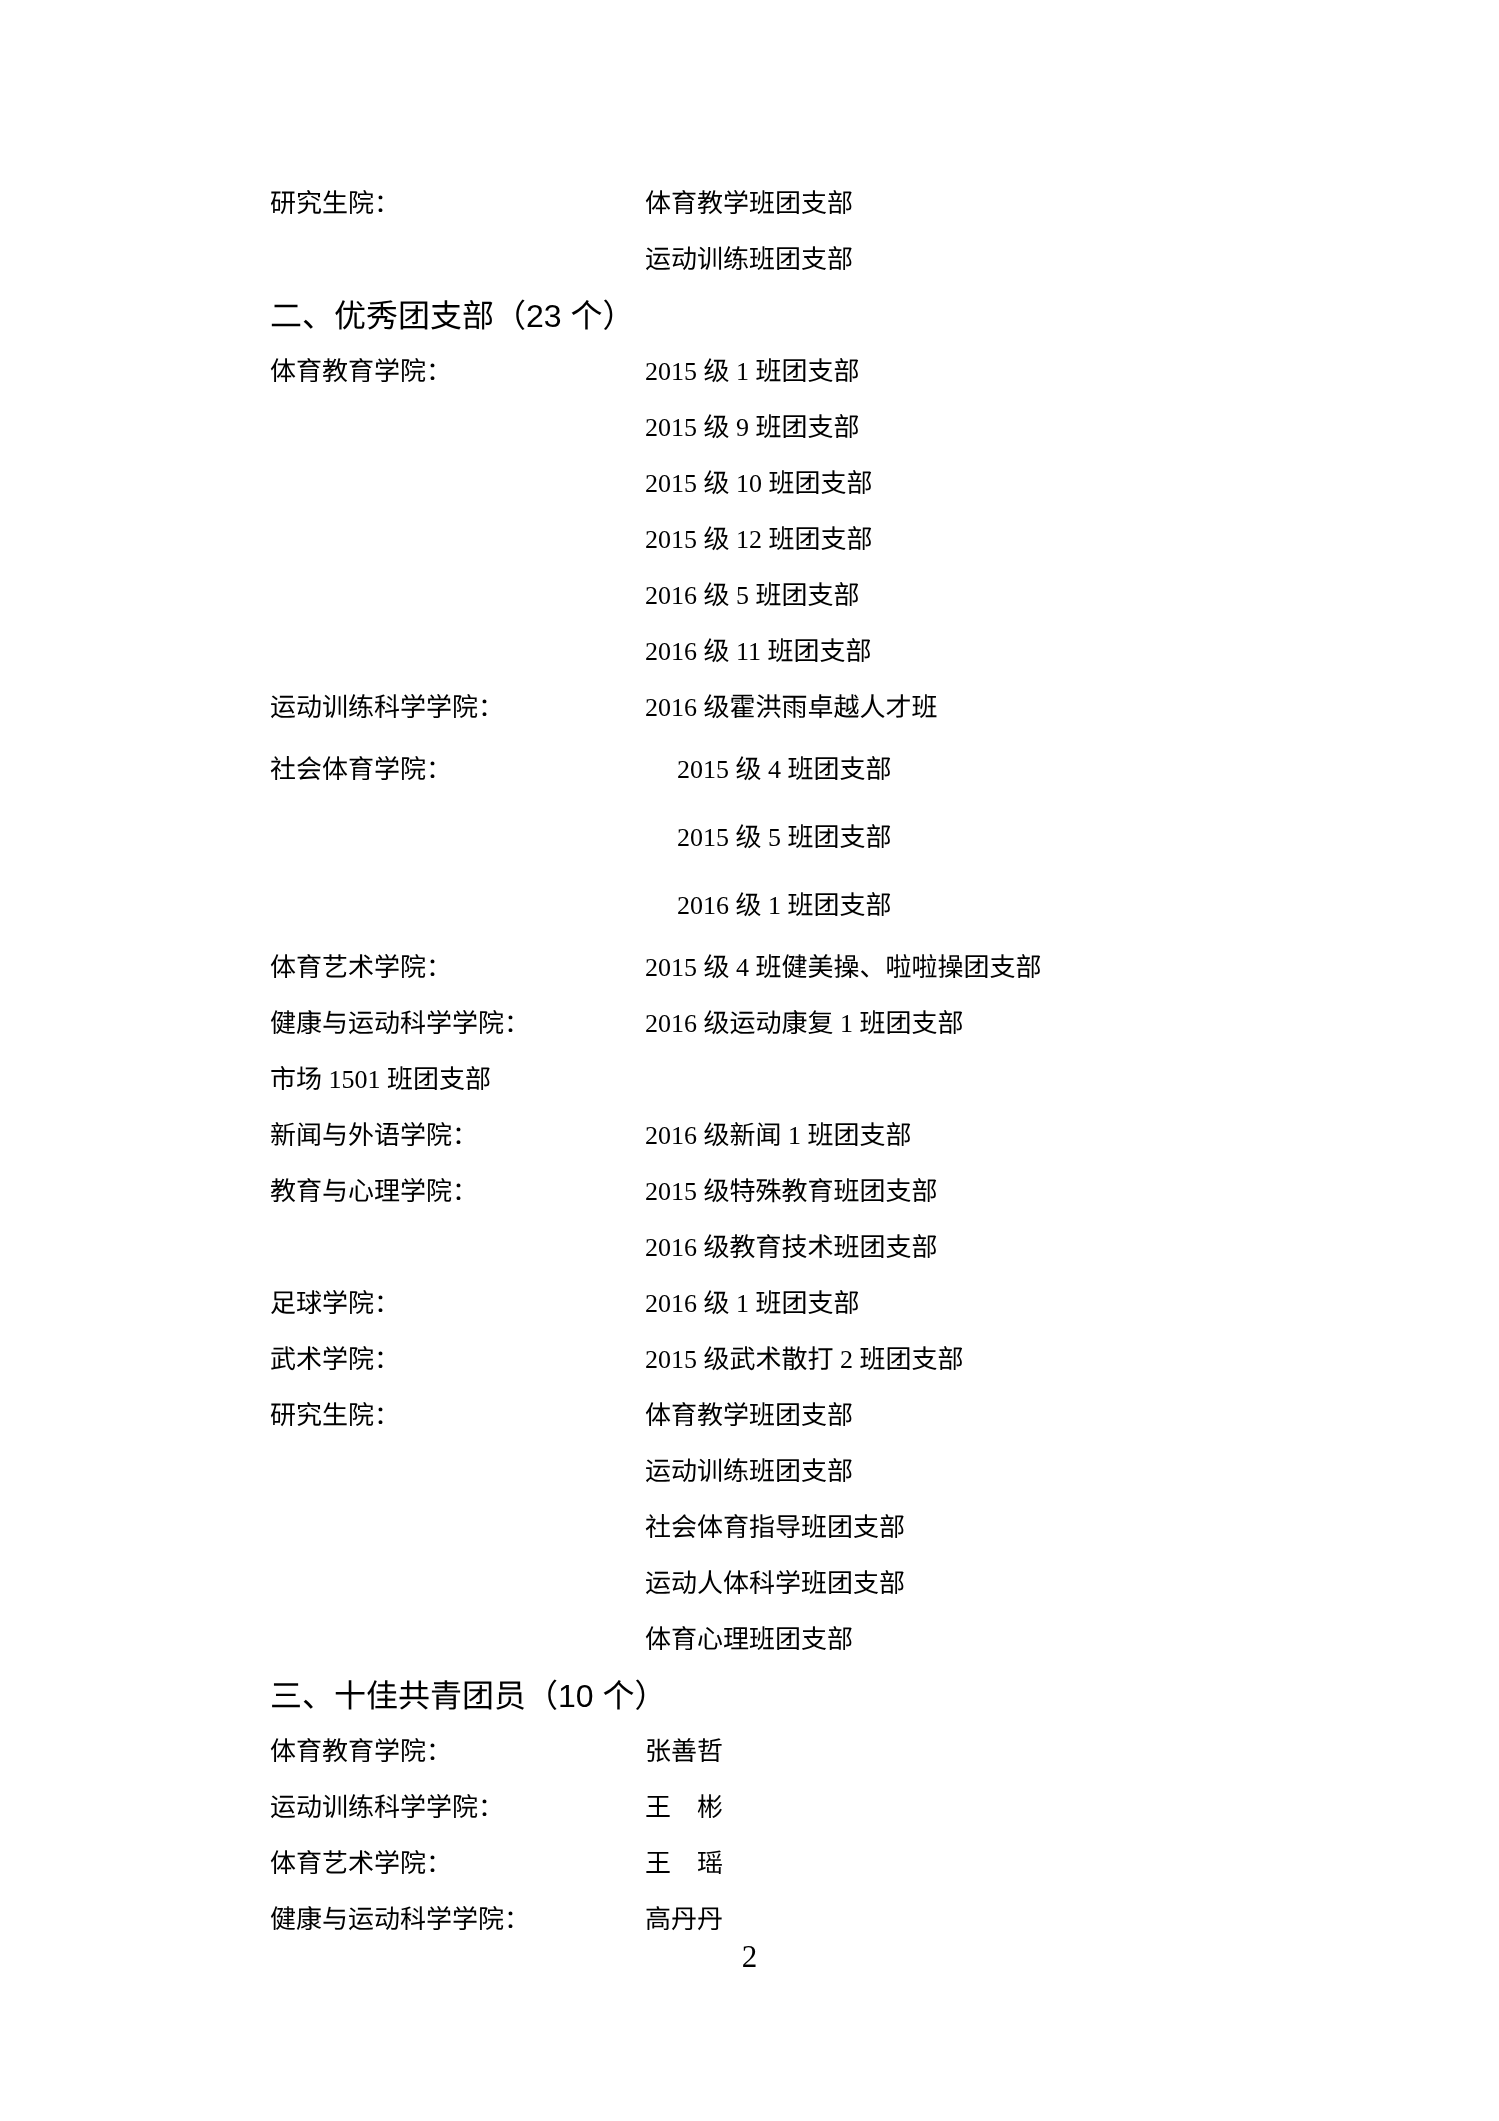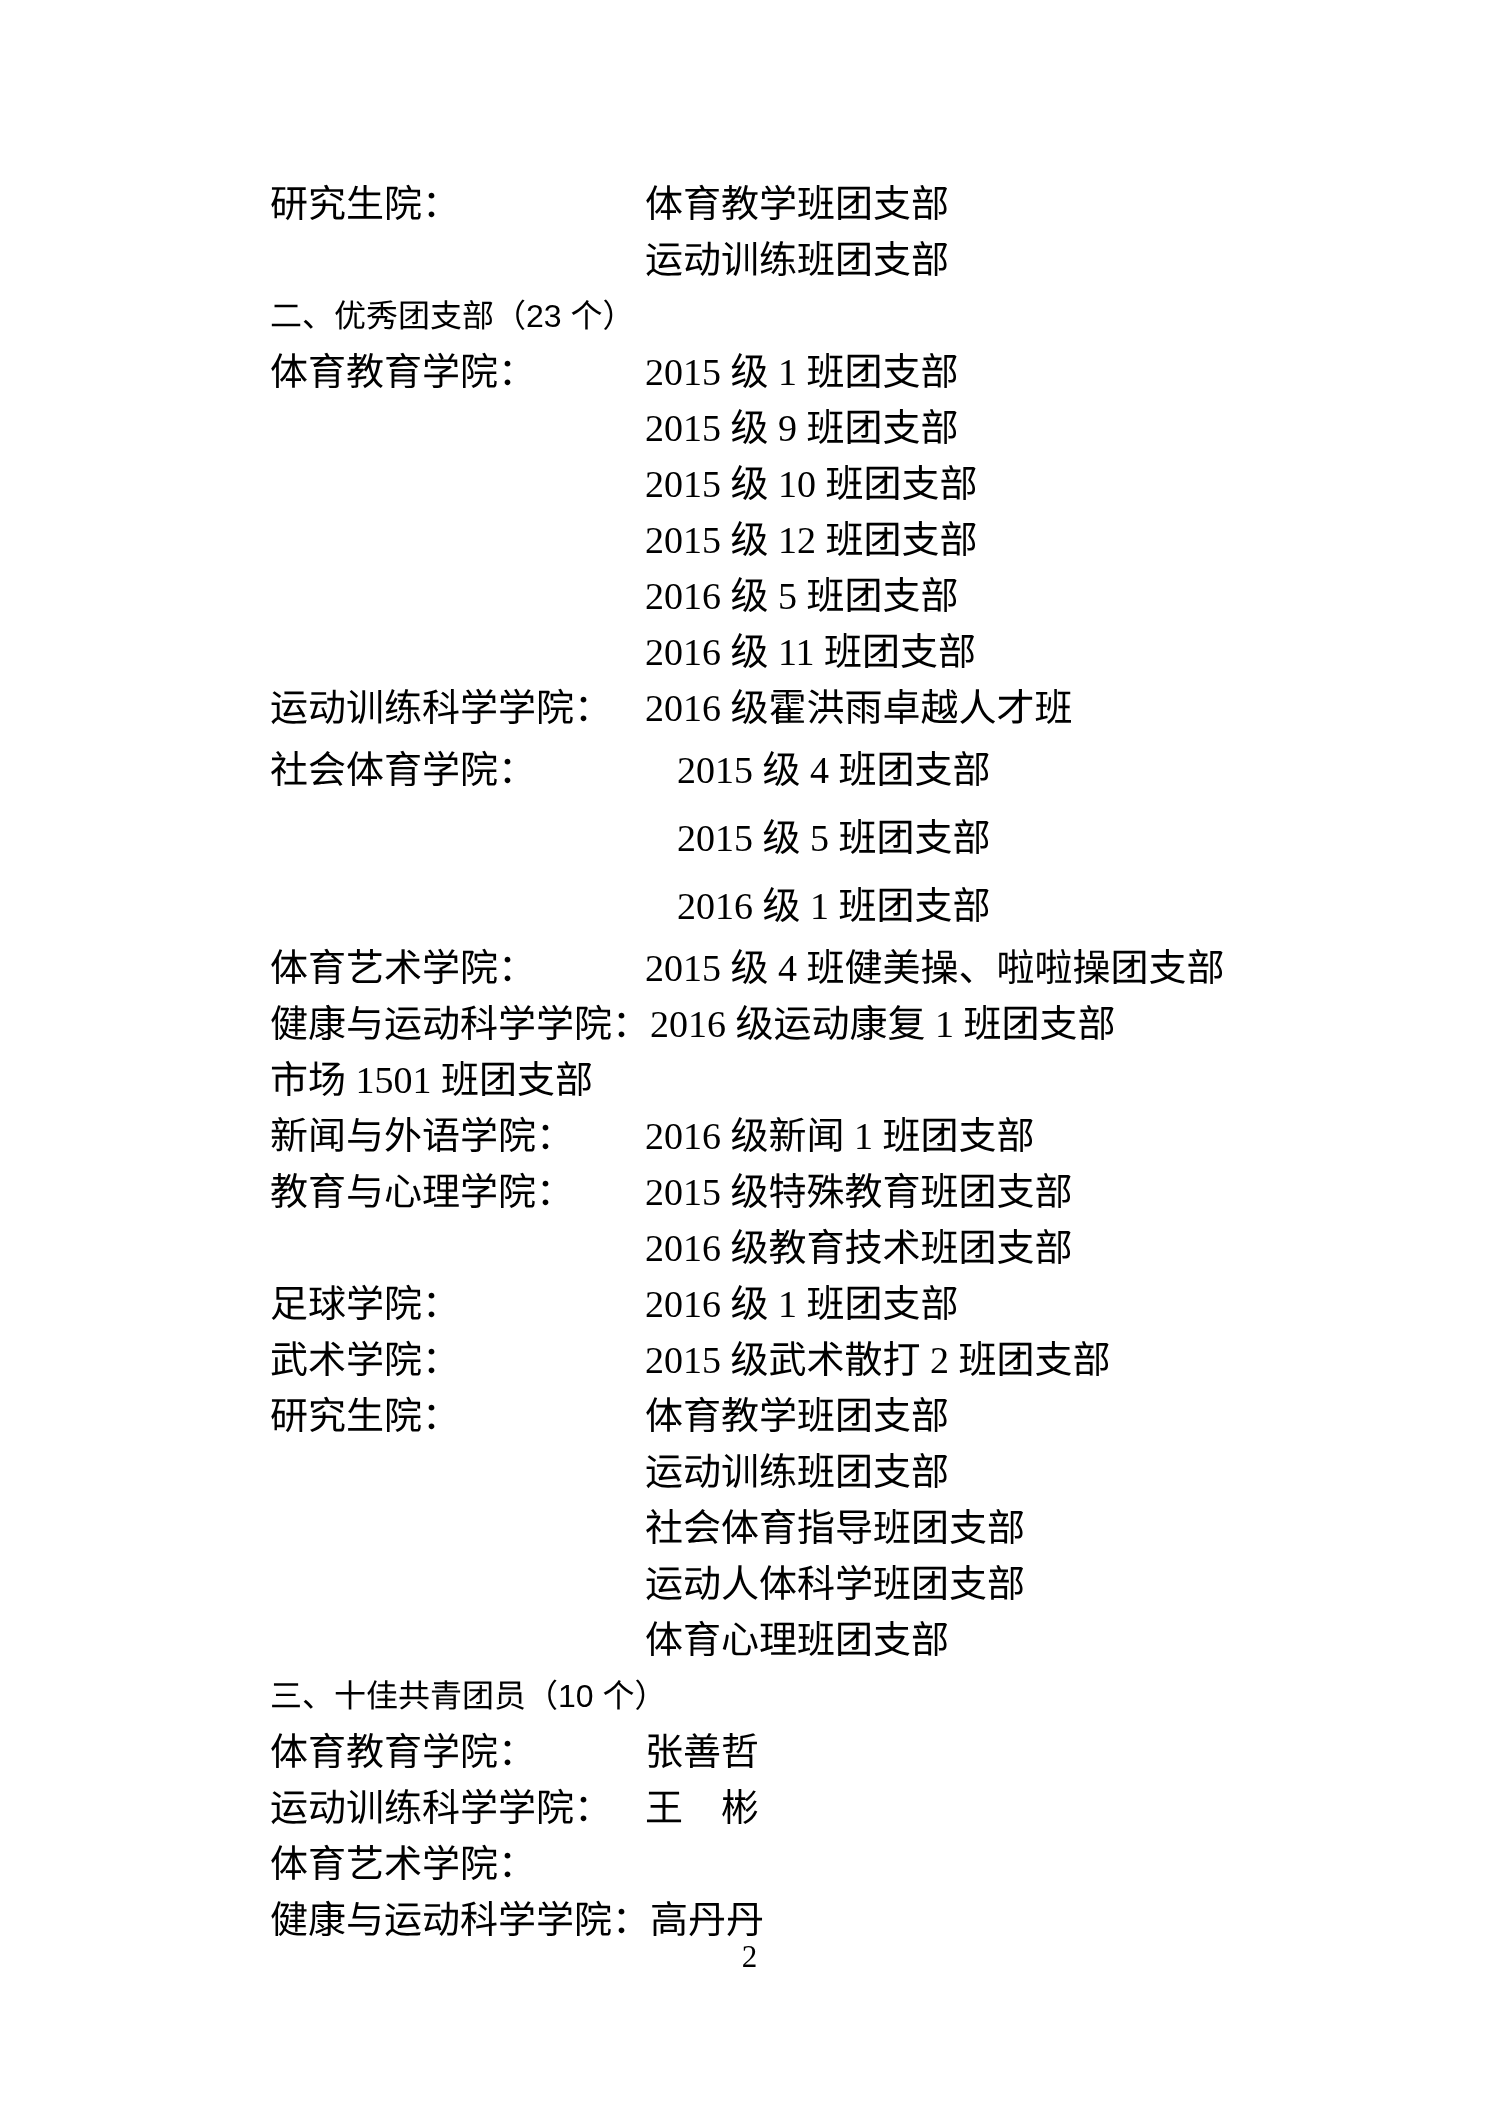--- a/index.html
+++ b/index.html
@@ -19,21 +19,21 @@
   .content {
     position: absolute;
     left: 270px;
     top: 176px;
     right: 50px;
   }
   .row {
     display: flex;
     align-items: center;
     height: 56px;
-    font-size: 38px;
+    font-size: 26px;
     line-height: 1;
     white-space: nowrap;
   }
   .row.wide {
     height: 68px;
     gap: 32px;
   }
   .row .label {
     flex: 0 0 375px;
   }
@@ -169,20 +169,21 @@
       <div class="row">
         <span class="label">体育教育学院：</span>
         <span class="value">张善哲</span>
       </div>
       <div class="row">
         <span class="label">运动训练科学学院：</span>
         <span class="value">王　彬</span>
       </div>
       <div class="row">
         <span class="label">体育艺术学院：</span>
+        <span class="value">王　瑶</span>
       </div>
       <div class="row">
         <span class="label">健康与运动科学学院：</span>
         <span class="value">高丹丹</span>
       </div>
     </div>
   <div class="page-number">2</div>
 </div>
 
 </body></html>

